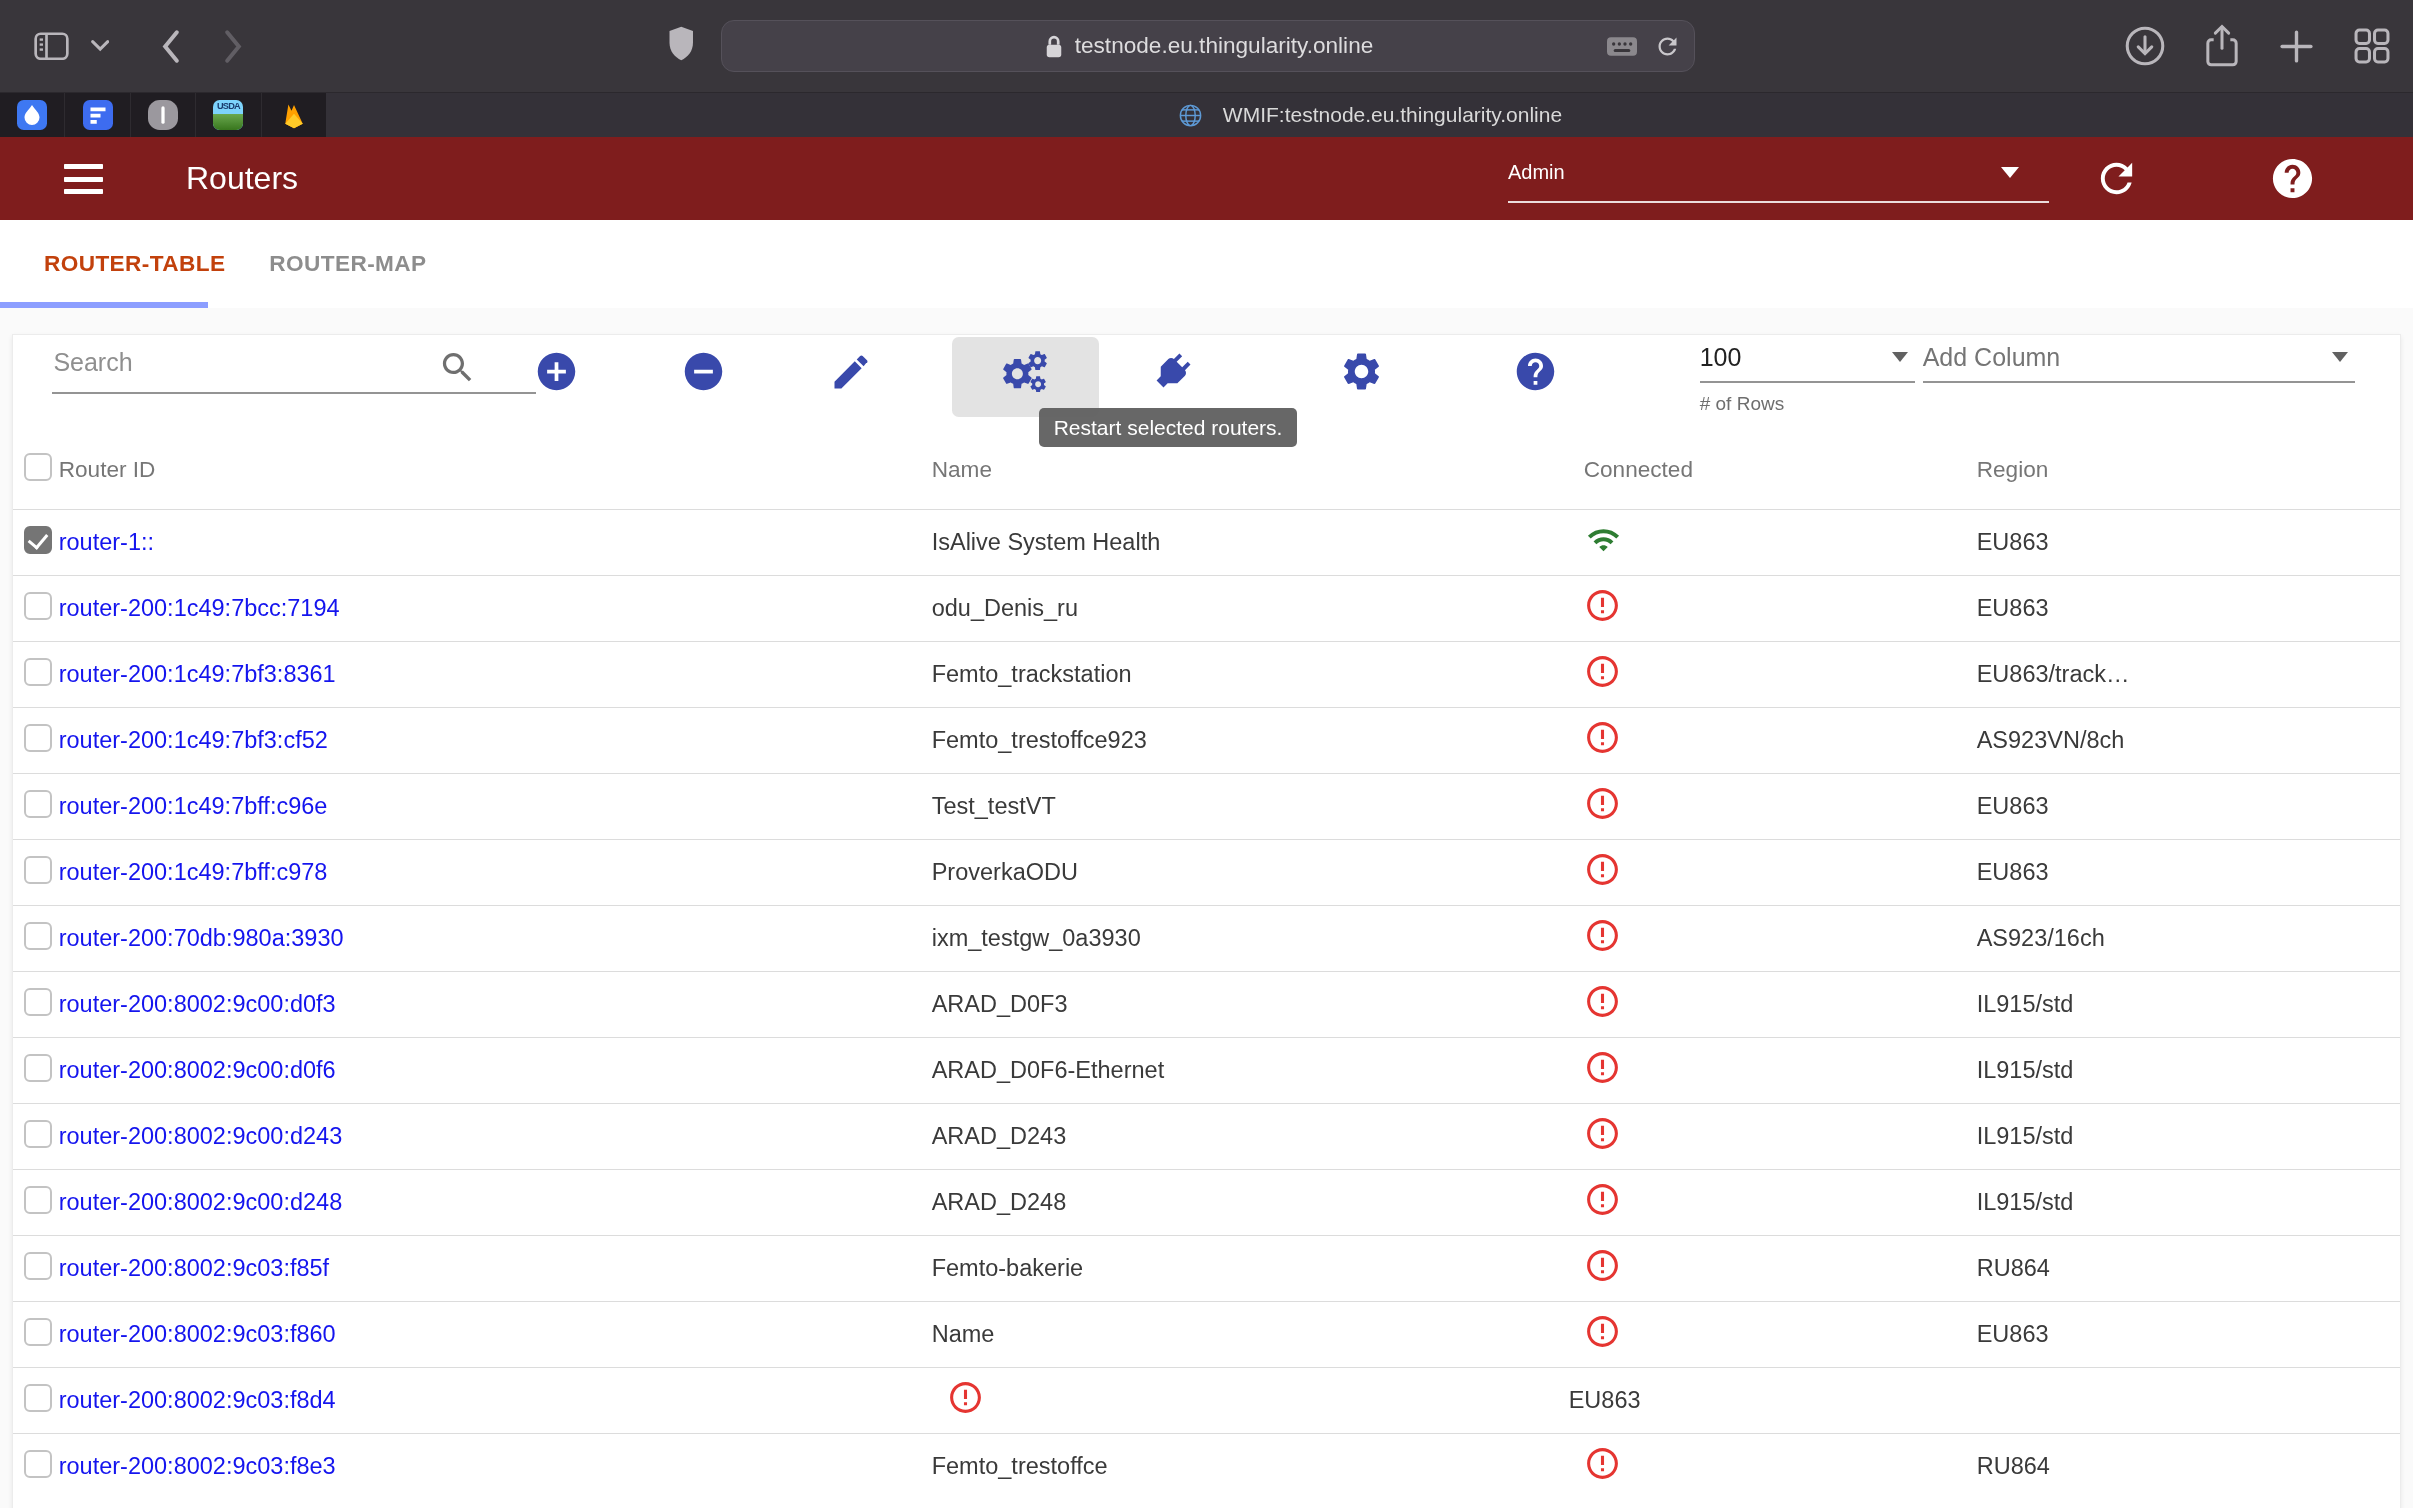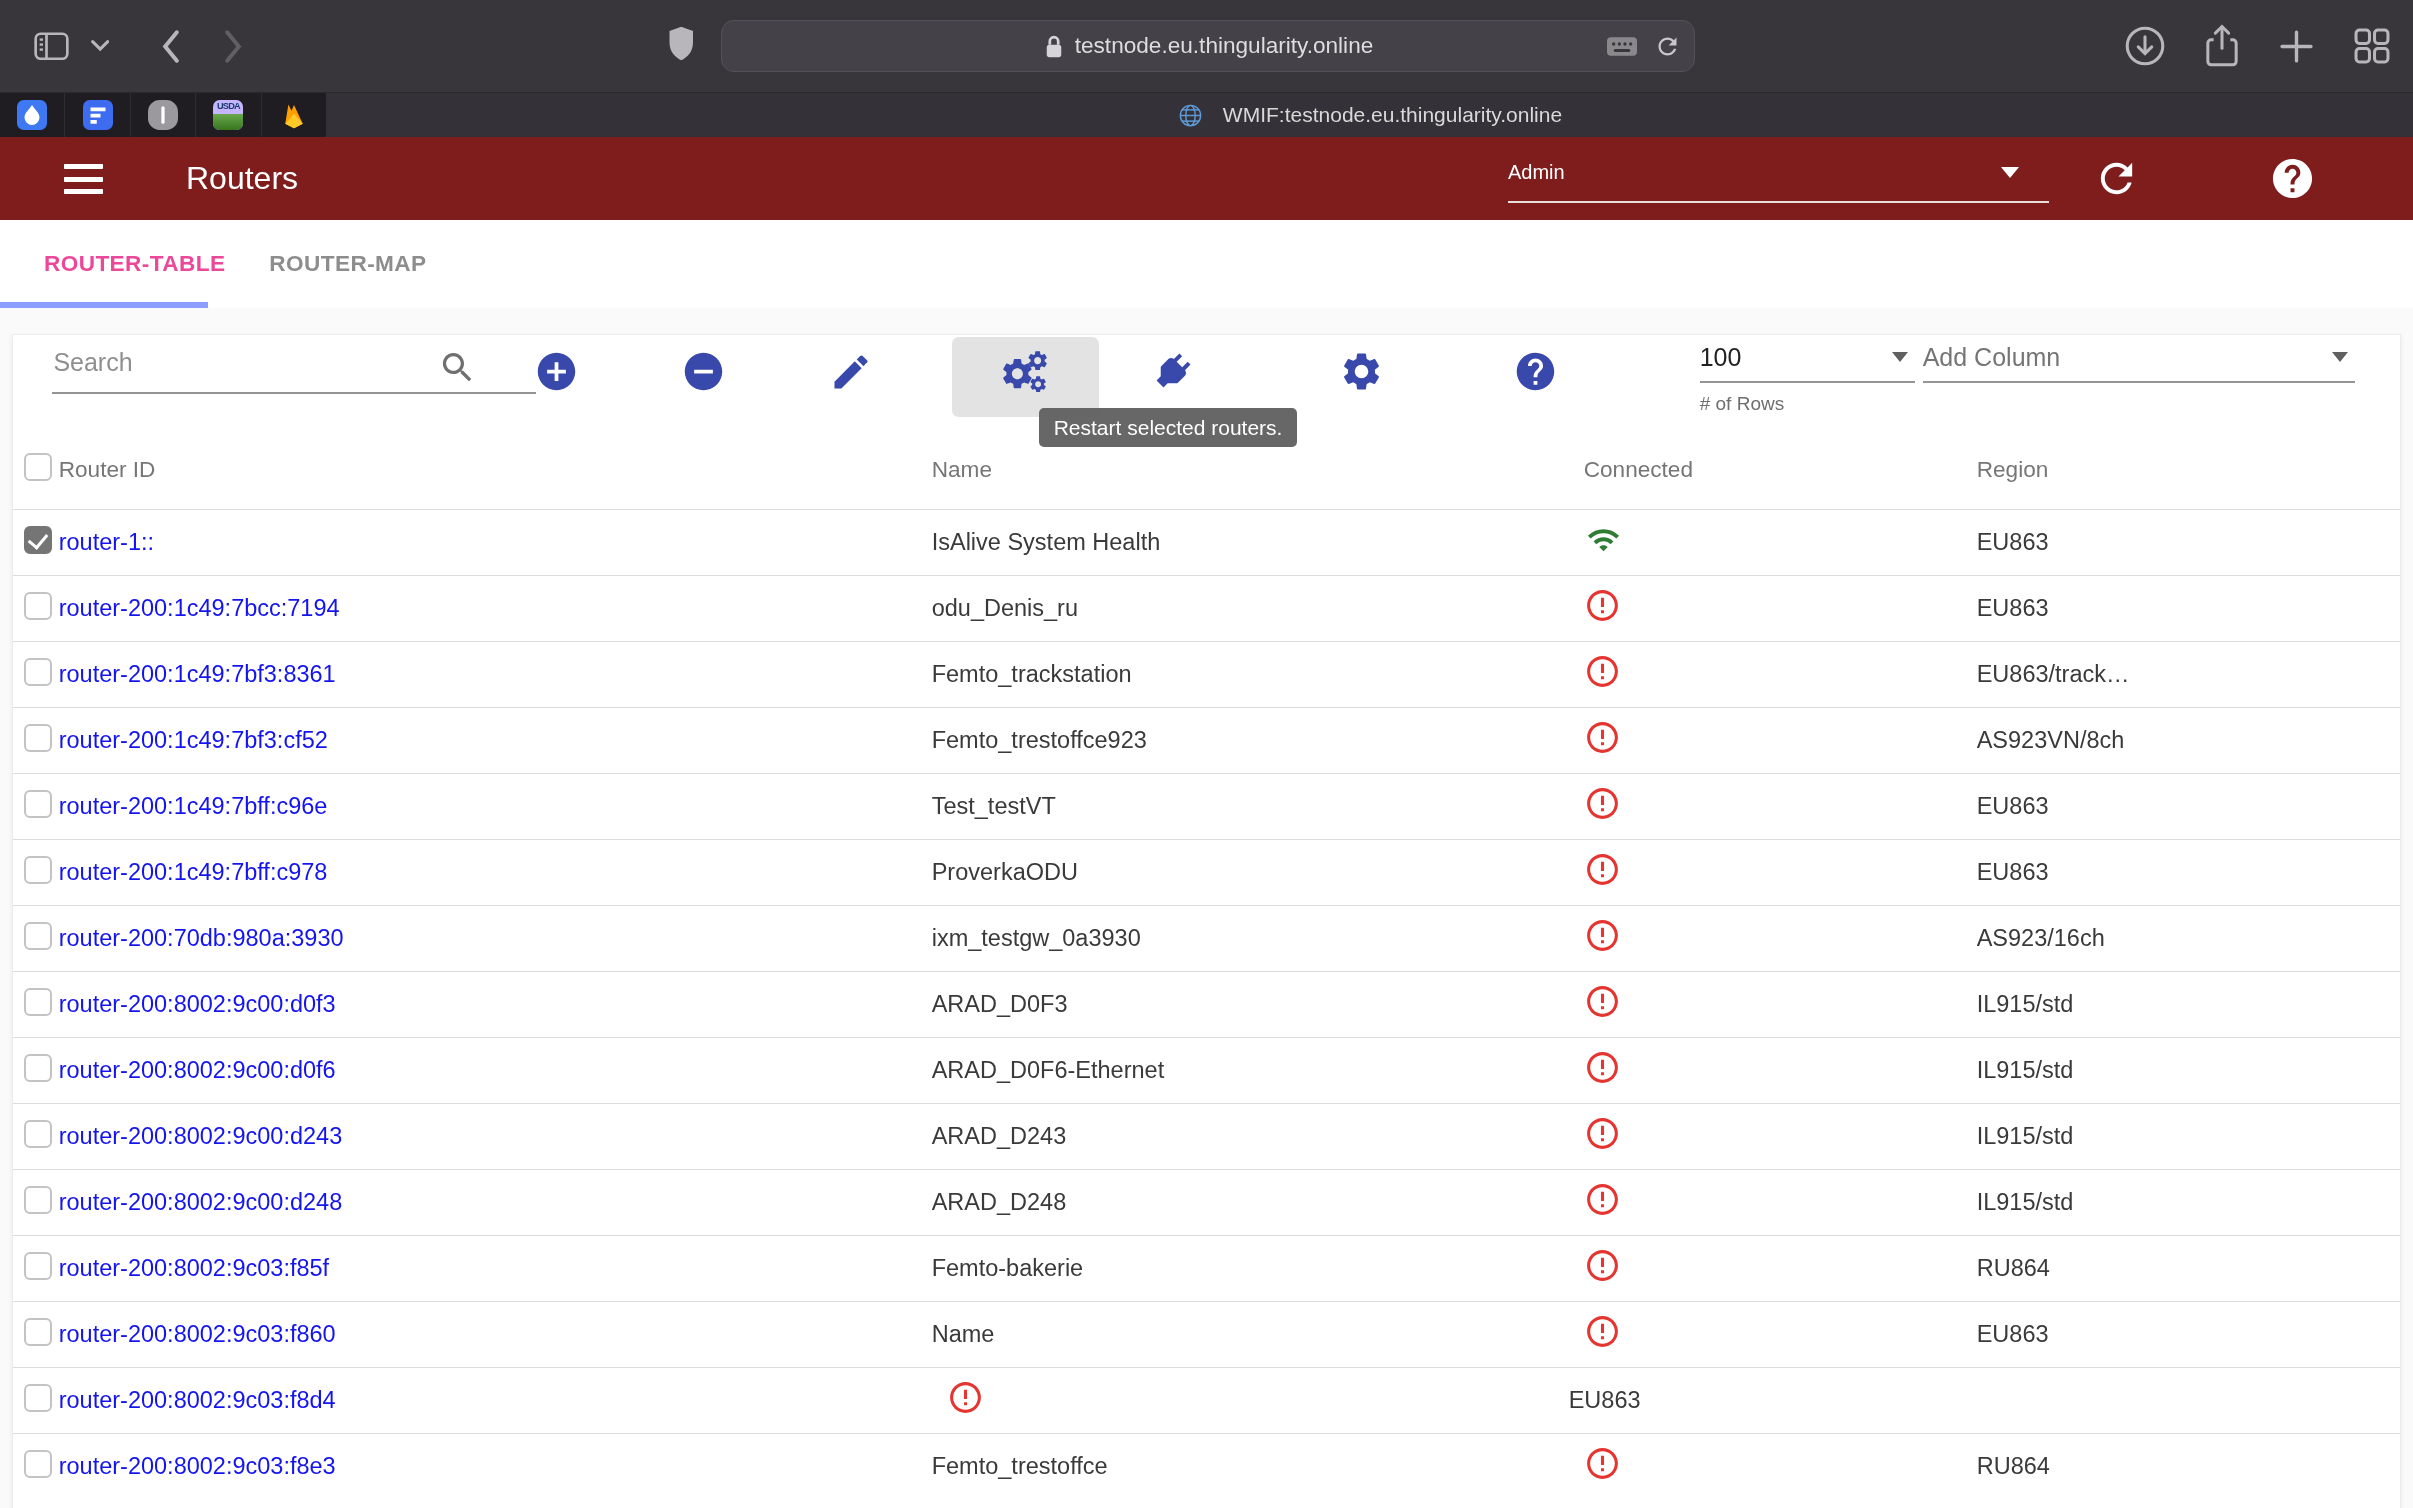--- a/index.html
+++ b/index.html
@@ -30,21 +30,21 @@
   .app-title{position:absolute;left:186px;font-size:32px;font-weight:400;}
   .admin-select{position:absolute;left:1508px;top:17px;width:541px;}
   .admin-select .val{font-size:20px;height:37px;line-height:37px;}
   .admin-select .uline{height:1.7px;background:rgba(255,255,255,.85);margin-top:10px;}
   .tri{width:0;height:0;border-left:9.2px solid transparent;border-right:9.2px solid transparent;border-top:11px solid #fff;position:absolute;right:30px;top:13.4px;}
   .appbar-ic{position:absolute;top:18.4px;}
 
   
   .view-tabs{height:88px;background:#fff;display:flex;position:relative;}
   .vtab{padding:0 22px;display:flex;align-items:center;font-size:22.6px;font-weight:700;letter-spacing:0.4px;color:#8d8d8d;cursor:pointer;}
-  .vtab.active{color:#ec4899;padding-left:44px;}
+  .vtab.active{color:#c2410c;padding-left:44px;}
   .vtab-ind{position:absolute;left:0;bottom:0;width:208px;height:5.9px;background:#8c9eff;}
 
   
   .card{margin:26px 11.7px 0;background:#fff;border:0.8px solid #ececec;box-shadow:0 1.7px 5px rgba(0,0,0,.08);position:relative;height:1257px;}
   .tbar{position:relative;height:96px;}
   .search{position:absolute;left:39px;top:8.4px;width:429px;}
   .search input{width:100%;border:none;outline:none;background:transparent;font-size:25px;color:#444;
                 padding:5px 54px 15px 1.7px;border-bottom:2.5px solid #949494;font-family:"Liberation Sans",sans-serif;}
   .search input::placeholder{color:#8f8f8f;}
   .search .mag{position:absolute;right:3.4px;top:5px;}
@@ -191,21 +191,21 @@
         </span>
       </span>
       <span class="pin">
         <span class="fav" style="background:#9b989e;border-radius:11.7px">
           <svg width="30" height="30" viewBox="0 0 24 24">
               <rect x="10.7" y="5" width="2.6" height="14" rx="1.3" fill="#fff"></rect>
             </svg>
         </span>
       </span>
       <span class="pin">
-        <span class="fav" style="background:#c4b5fd">
+        <span class="fav" style="background:#7dd3fc">
           <div style="font-size:9.2px;color:#1a3c6e;text-align:center;font-weight:700;letter-spacing:-0.8px;line-height:12.6px">USDA</div>
           <div style="position:absolute;bottom:0;left:0;right:0;height:16px;background:linear-gradient(#6aa84f,#38761d)"></div>
         </span>
       </span>
       <span class="pin" style="border-right:none">
         <span class="fav" style="background:transparent">
           <svg width="30" height="30" viewBox="0 0 24 24">
               <path d="M5 19L7.5 3.5 10 8.5 12 4l7 15-7 3.5L5 19z" fill="#ffa000"></path>
               <path d="M5 19l7-8 7 8-7 3.5L5 19z" fill="#ffca28"></path>
             </svg>

